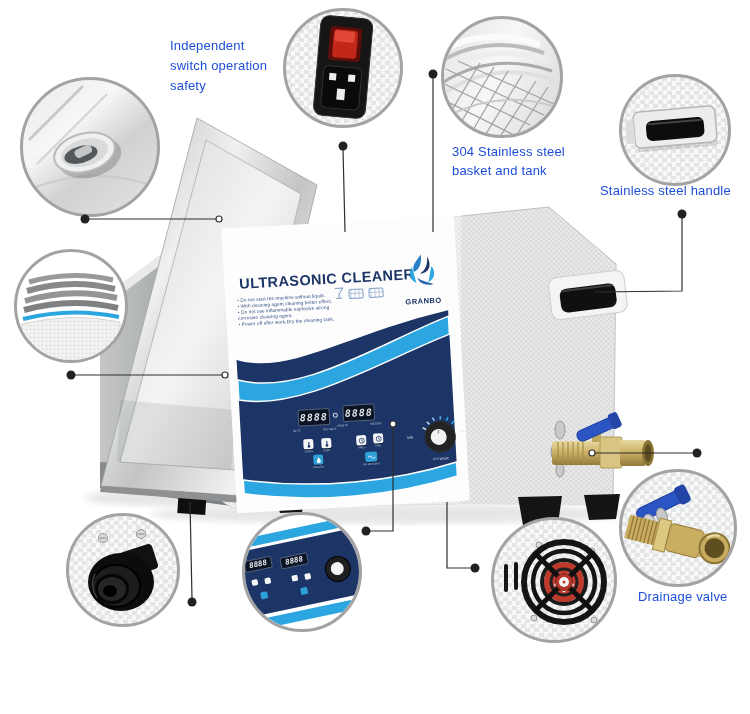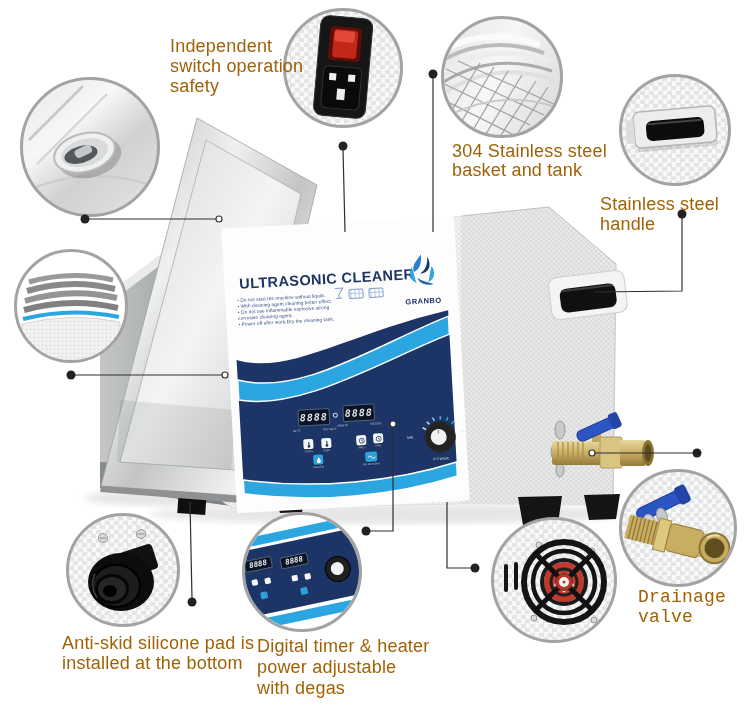--- a/index.html
+++ b/index.html
@@ -1,19 +1,19 @@
 <!DOCTYPE html>
 <html><head>
 <meta charset="utf-8">
 <style>
   html,body{margin:0;padding:0;background:#fff;font-family:"Liberation Sans",sans-serif;}
   #scene{position:relative;width:750px;height:714px;background:#fff;overflow:hidden;}
 
   
-  .callout{position:absolute;font-size:18px;color:#a16207;line-height:20px;letter-spacing:.2px;
+  .callout{position:absolute;font-size:13px;color:#1d4ed8;line-height:20px;letter-spacing:.2px;
            white-space:pre-line;z-index:6;}
 
   
   .inset{position:absolute;border-radius:50%;border:3px solid #a3a3a3;overflow:hidden;
          box-sizing:border-box;background:#fff;z-index:4;}
   .checker{background-image:repeating-conic-gradient(#e4e5e6 0% 25%, #f7f8f8 25% 50%);
            background-size:9px 9px;}
   .inset svg{position:absolute;left:0;top:0;}
 
   
@@ -301,27 +301,22 @@
       <circle cx="393" cy="424" r="3"></circle>
         <circle cx="592" cy="453" r="3"></circle>
     </g>
   </svg>
 
   <div class="callout" style="left:170px;top:36px;">Independent
 switch operation
 safety</div>
   <div class="callout" style="left:452px;top:142px;line-height:19px;">304 Stainless steel
 basket and tank</div>
-  <div class="callout" style="left:600px;top:194px;">Stainless steel handle</div>
-  <div class="callout" style="left:62px;top:633px;">Anti-skid silicone pad is
-installed at the bottom</div>
-  <div class="callout" style="left:257px;top:636px;line-height:21px;">Digital timer &amp; heater
-power adjustable
-with degas</div>
-  <div class="callout" style="left:638px;top:587px;font-family:Liberation Mono, monospace;">Drainage valve</div>
+  <div class="callout" style="left:600px;top:181px;">Stainless steel handle</div>
+  <div class="callout" style="left:638px;top:587px;">Drainage valve</div>
 
   <div class="inset" style="left:20px;top:77px;width:140px;height:140px;
        background:linear-gradient(140deg,#e8e9ea 0%,#f6f7f7 35%,#cfd1d2 60%,#e3e4e5 100%);">
     <svg width="134" height="134" viewBox="0 0 134 134">
       <path d="M6,60 L60,6" stroke="#c6c8c9" stroke-width="3"></path>
       <path d="M14,84 L84,14" stroke="#d2d4d5" stroke-width="2"></path>
       <path d="M10,108 Q67,86 124,104" stroke="#c9cbcc" stroke-width="2" fill="none"></path>
       <g transform="rotate(-15 64 74)">
         <ellipse cx="66" cy="78" rx="32" ry="20" fill="rgba(0,0,0,.18)"></ellipse>
         <ellipse cx="62" cy="72" rx="31" ry="19" fill="#eff0f0" stroke="#b8babb" stroke-width="2"></ellipse>

